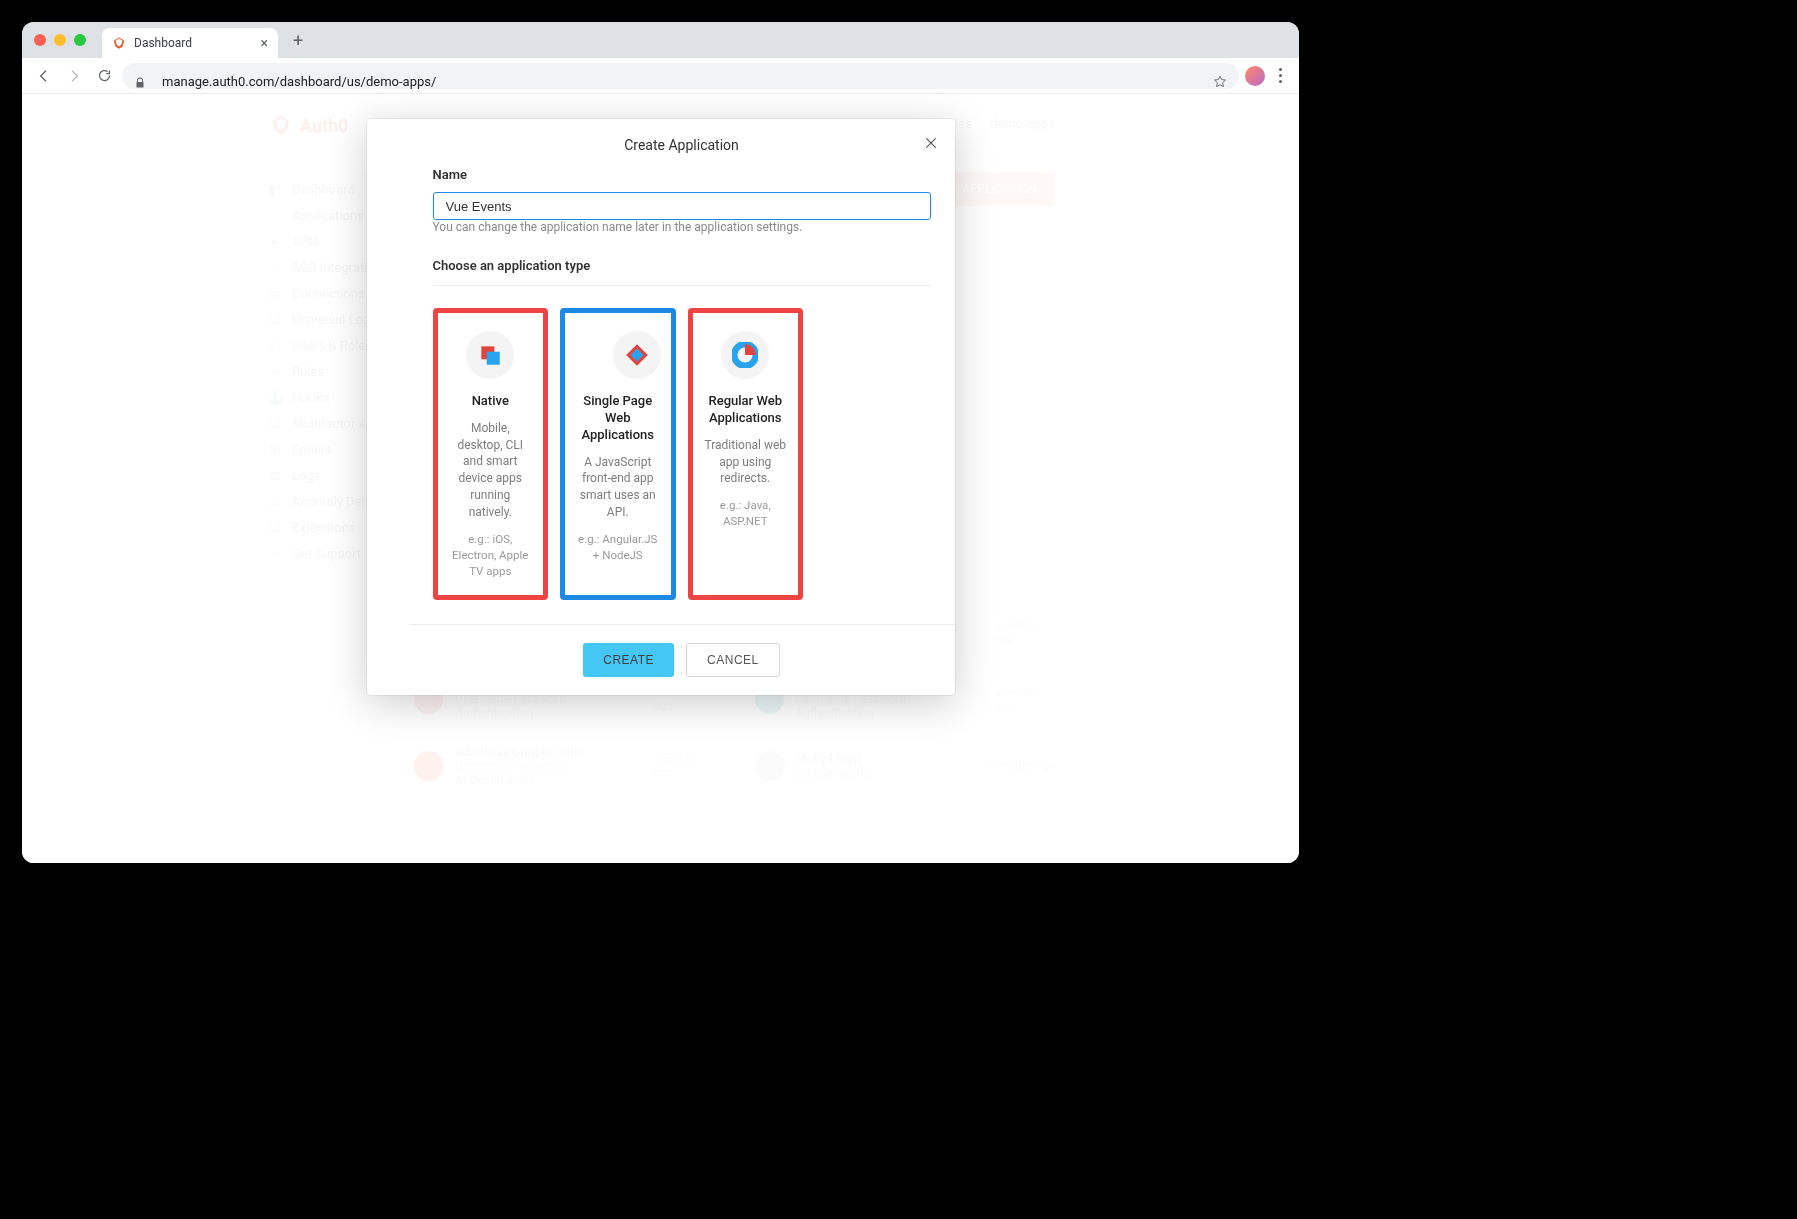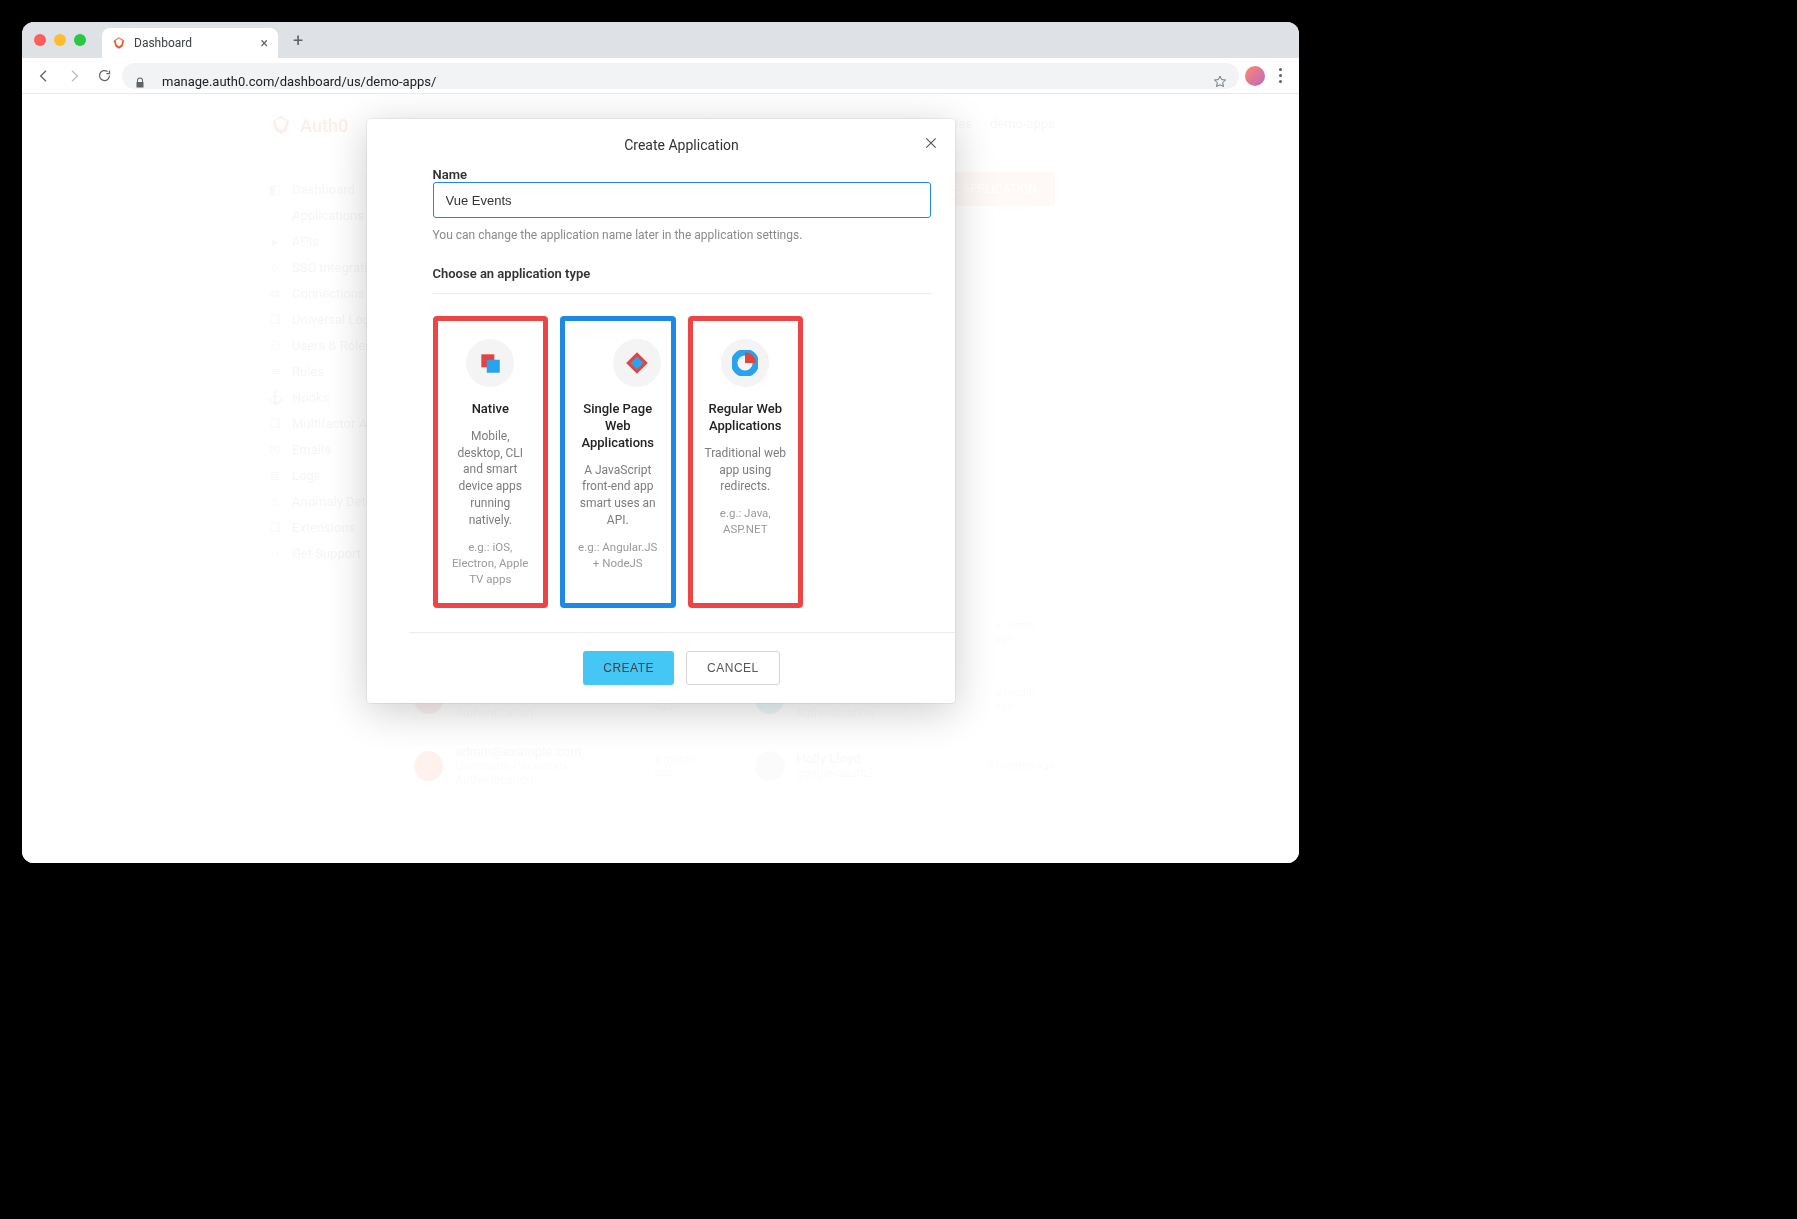--- a/index.html
+++ b/index.html
@@ -73,26 +73,26 @@
 .modal {
   position:absolute; left:50%; top:25px; transform:translateX(-50%);
   width: 588px; background:#fff; border-radius:4px;
   box-shadow: 0 8px 40px rgba(0,0,0,0.2), 0 0 0 1px rgba(0,0,0,0.05);
   z-index:20;
   padding-left:42px;
 }
 .modal-header{ position:relative; text-align:center; padding: 18px 0 14px; font-size:14px; color:#333; }
 .modal-close{ position:absolute; right:14px; top:14px; width:20px; height:20px; color:#666; display:flex; align-items:center; justify-content:center; cursor:pointer; }
 .modal-body{ padding: 0 24px 0; }
-.field-label{ font-size:13px; font-weight:600; color:#333; margin-bottom:0; }
+.field-label{ font-size:13px; font-weight:600; color:#333; margin-bottom:10px; }
 .text-input{
-  width:100%; height:36px; border:1px solid #1e88e5; outline:none; border-radius:3px;
+  width:100%; height:28px; border:1px solid #1e88e5; outline:none; border-radius:3px;
   padding: 0 12px; font-size:13px; color:#333;
 }
-.helper{ font-size:12px; color:#8a8a8a; margin-top:10px; }
+.helper{ font-size:12px; color:#8a8a8a; }
 .section-label{ font-size:13px; font-weight:600; color:#333; margin-top:24px; padding-bottom:12px; border-bottom:1px solid #ececec; }
 .cards{ display:grid; grid-template-columns: repeat(4,1fr); gap:12px; margin-top:22px; margin-bottom: 24px; }
 .card{
   border:5px solid #ef4444; border-radius:4px; padding:18px 10px 16px; text-align:center;
   display:flex; flex-direction:column; align-items:center; cursor:pointer; min-height:228px;
 }
 .card.selected{ border-color:#1e88e5;align-items:flex-end; }
 .card .cicon{ width:48px; height:48px; border-radius:50%; background:#f4f4f4; display:flex; align-items:center; justify-content:center; margin-bottom:14px; }
 .card .ctitle{ font-size:13px; color:#222; font-weight:500; line-height:1.3; margin-bottom:10px; }
 .card .cdesc{ font-size:12px; color:#7d7d7d; line-height:1.4; margin-bottom:10px; }

